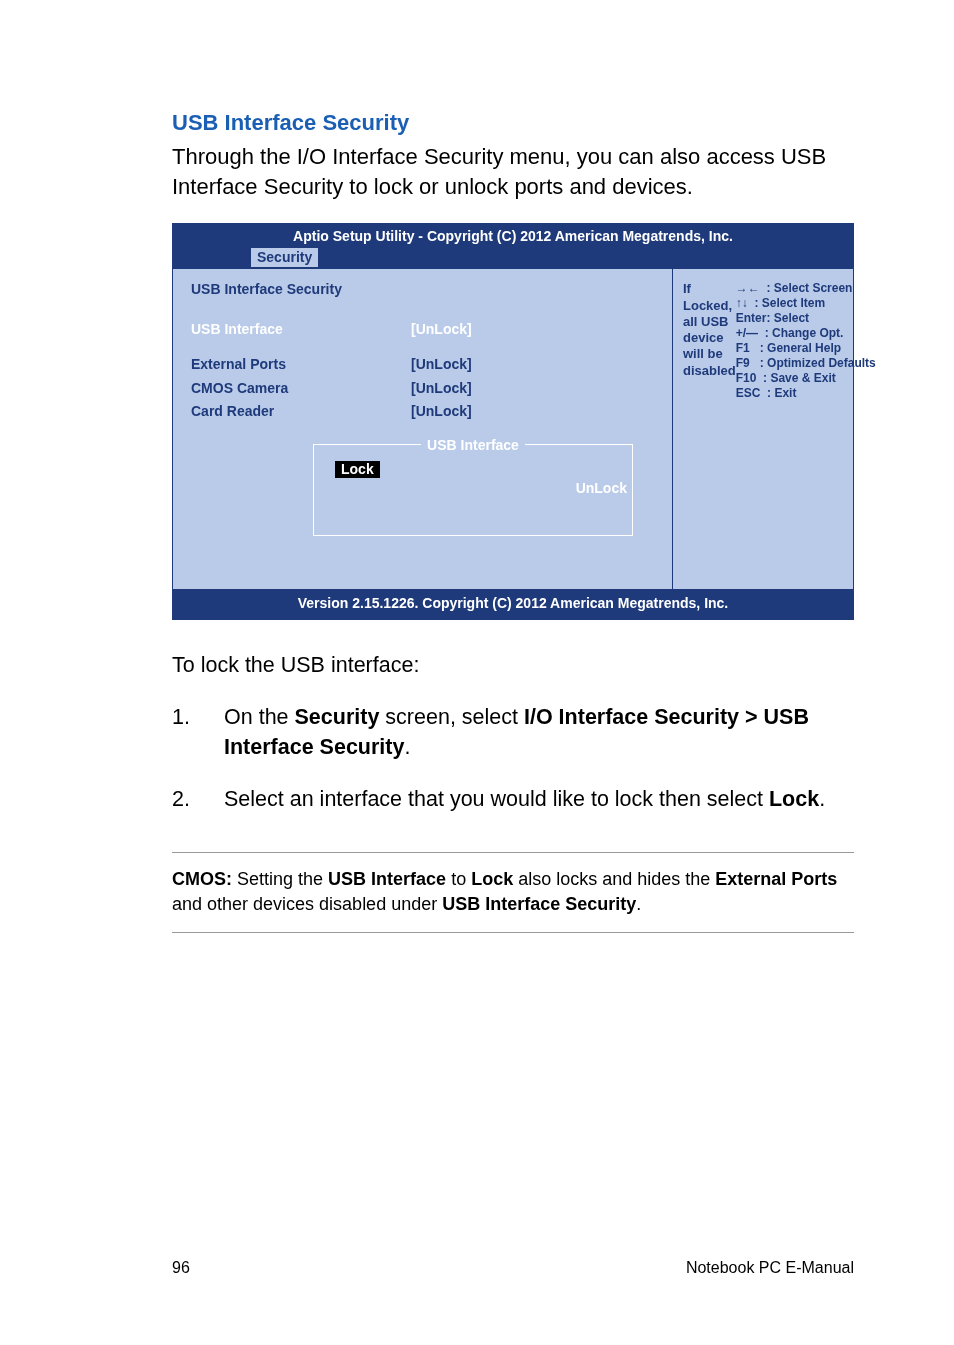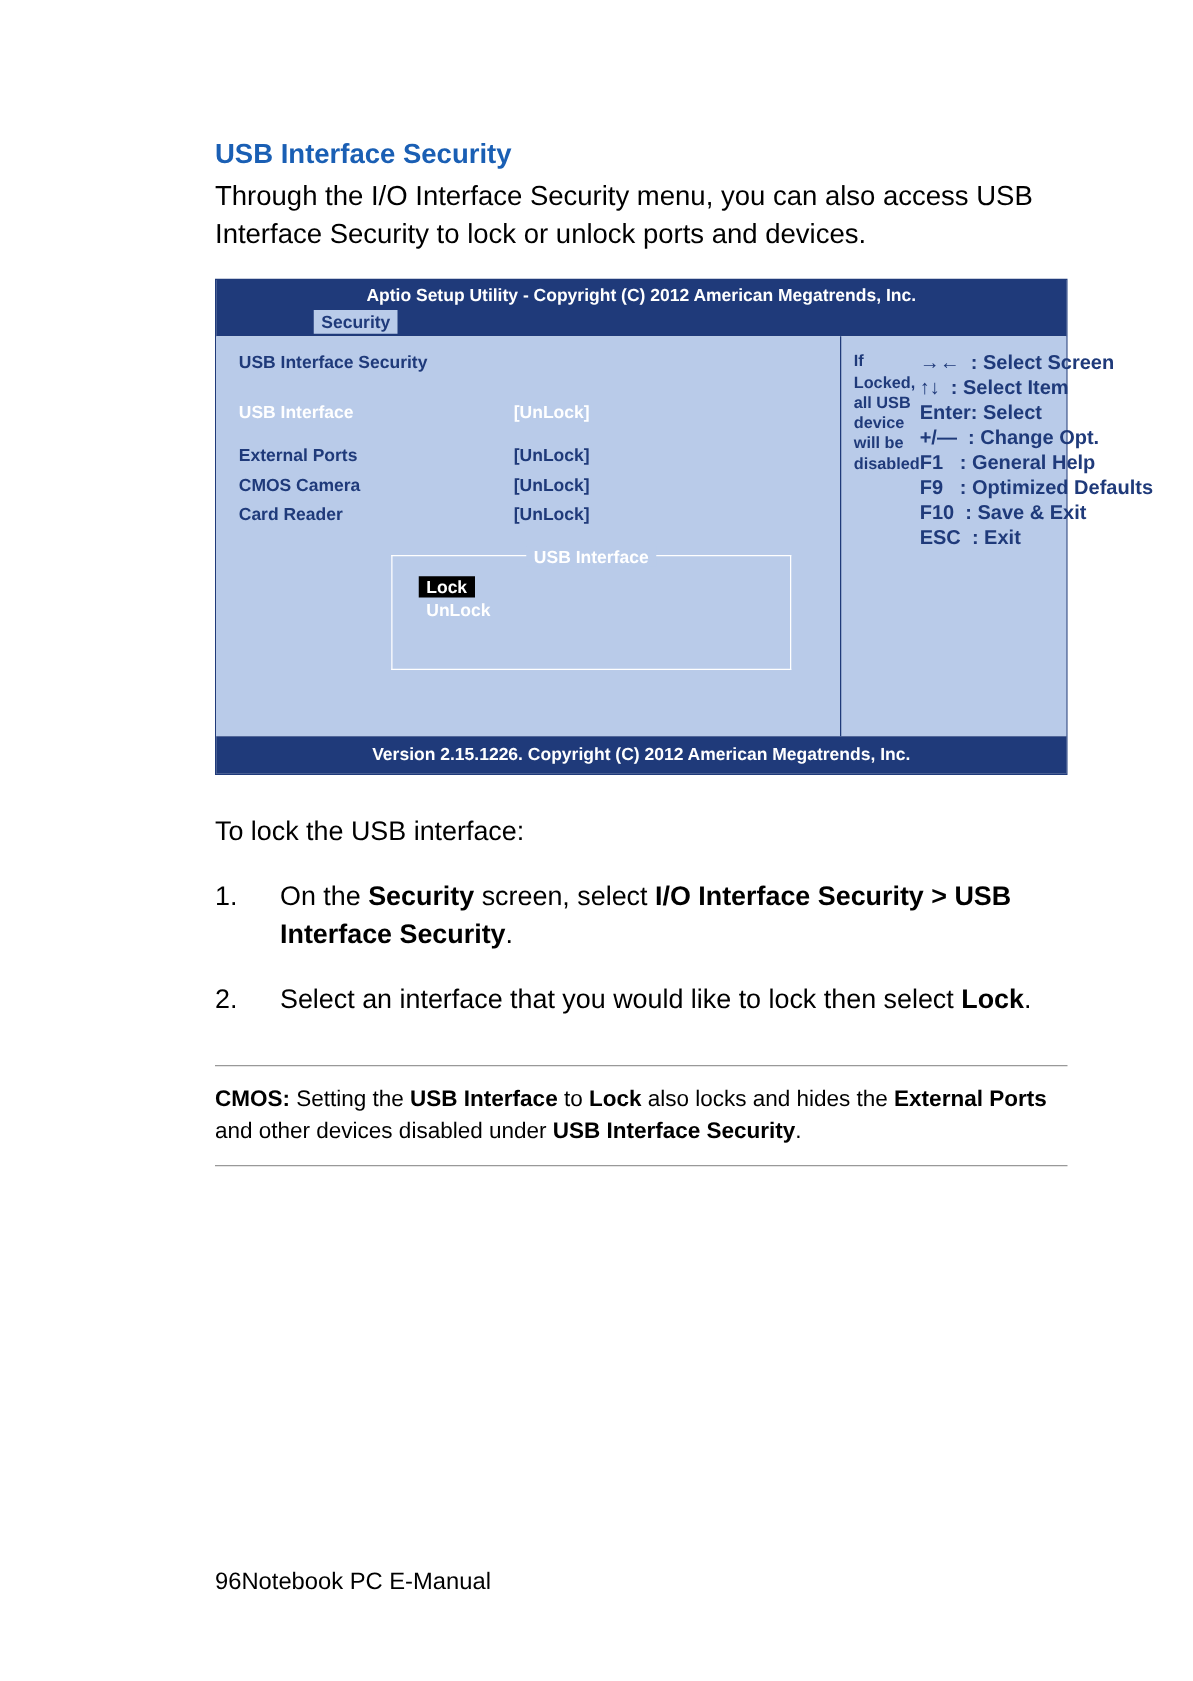--- a/index.html
+++ b/index.html
@@ -143,28 +143,29 @@
   .popup-opt-selected {
     background: #000;
     color: #fff;
     display: inline-block;
     padding: 0 6px;
     margin-bottom: 2px;
   }
   .popup-opt {
     display: block;
     padding: 0 6px;
+    text-align: right;
   }
   .help-block {
     color: #1f3a7a;
     flex: 1;
   }
   .keys-block {
     color: #1f3a7a;
-    font-size: 16px;
+    font-size: 12px;
   }
   .keys-block .kline { white-space: pre; }
   .bios-footer {
     background: #1f3a7a;
     color: #fff;
     text-align: center;
     padding: 6px 8px;
     font-weight: bold;
   }
   
@@ -194,22 +195,22 @@
     font-size: 18px;
     line-height: 1.4;
   }
   .footer {
     position: absolute;
     bottom: 68px;
     left: 0;
     right: 0;
     padding: 0 100px 0 172px;
     display: flex;
-    justify-content: flex-start;
-    font-size: 19px;
+    justify-content: space-between;
+    font-size: 16px;
   }
   b { font-weight: 700; }
 </style>
 </head>
 <body>
 
 <div class="page">
   <div class="heading">USB Interface Security</div>
   <div class="intro">Through the I/O Interface Security menu, you can also access USB Interface Security to lock or unlock ports and devices.</div>
 

